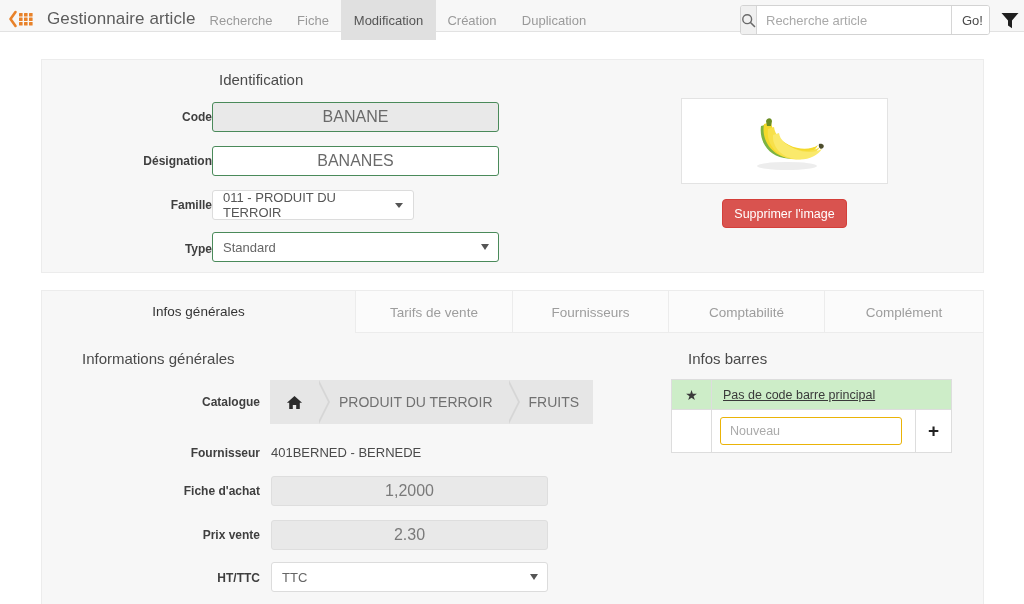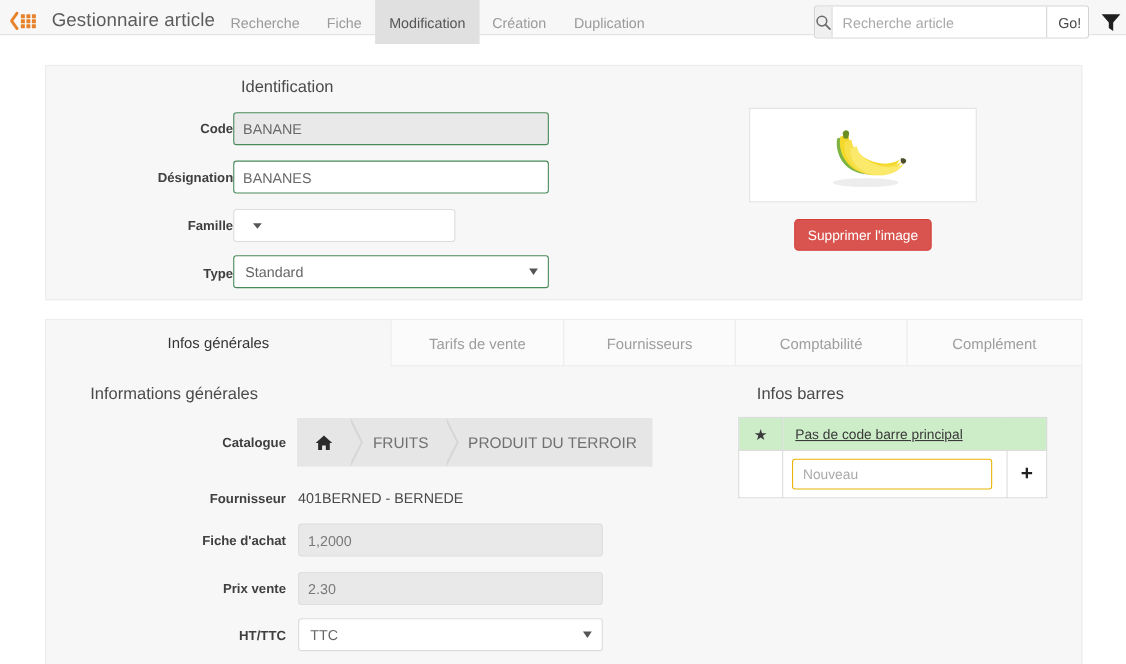--- a/index.html
+++ b/index.html
@@ -72,22 +72,23 @@
     white-space: nowrap;
   }
 
   .field-label {
     position: absolute; font-size: 12px; color: #3f3f3f; font-weight: bold;
     text-align: right; white-space: nowrap;
   }
 
   .txt-input {
     position: absolute; height: 30px; border-radius: 3px;
-    font-size: 13px; padding: 0 8px; outline: none;
-    font-family: "Liberation Sans", sans-serif;
+    font-size: 16px; padding: 0 20px; outline: none;
+    font-family: "Liberation Sans", sans-serif;
+    text-align: center;
   }
   .inp-green { border: 1px solid #4a8a5a; background: #ffffff; color: #6a6a6a; }
   .inp-green-dis { border: 1px solid #4a8a5a; background: #e9e9e9; color: #6a6a6a; }
   .inp-gray-dis { border: 1px solid #dedede; background: #e9e9e9; color: #7a7a7a; }
 
   .drop-btn {
     position: absolute; height: 30px; border: 1px solid #dcdcdc; background: #fff;
     border-radius: 3px; font-size: 13px; color: #555; text-align: left;
     padding: 0 10px; display: flex; align-items: center; cursor: pointer;
     font-family: "Liberation Sans", sans-serif;
@@ -247,20 +248,21 @@
   <div class="section-title" style="left:177px; top:11px;">Identification</div>
 
   <div class="field-label" style="left:60px; top:50px; width:110px;">Code</div>
   <input class="txt-input inp-green-dis" style="left: 170px; top: 42px; width: 287px;" type="text" readonly="" value="BANANE">
 
   <div class="field-label" style="left:40px; top:94px; width:130px;">Désignation</div>
   <input class="txt-input inp-green" style="left: 170px; top: 86px; width: 287px;" type="text" value="BANANES">
 
   <div class="field-label" style="left:60px; top:138px; width:110px;">Famille</div>
   <div class="drop-btn" style="left:170px; top:130px; width:202px;">
+    <span>011 - PRODUIT DU TERROIR</span>
     <span class="caret-dn"></span>
   </div>
 
   <div class="field-label" style="left:60px; top:182px; width:110px;">Type</div>
   <div class="sel-box sel-green" style="left:170px; top:172px; width:287px;">
     <span>Standard</span>
     <span class="sel-arrow"></span>
   </div>
 </div>
 
@@ -290,22 +292,22 @@
 <div class="section-title" style="left:82px; top:350px;">Informations générales</div>
 
 <div class="field-label" style="left:120px; top:395px; width:140px;">Catalogue</div>
 
 <div class="crumbs">
   <div class="crumb">
     <svg width="17" height="17" viewBox="0 0 18 18">
       <path d="M9 2 L17 9.2 H14.6 V16 H10.8 V11.6 H7.2 V16 H3.4 V9.2 H1 Z" fill="#2b2b2b"></path>
     </svg>
   </div>
+  <div class="crumb">PRODUIT DU TERROIR</div>
   <div class="crumb">FRUITS</div>
-  <div class="crumb">PRODUIT DU TERROIR</div>
 </div>
 
 <div class="field-label" style="left:120px; top:446px; width:140px;">Fournisseur</div>
 <div class="static-val" style="left:271px; top:445px;">401BERNED - BERNEDE</div>
 
 <div class="field-label" style="left:120px; top:484px; width:140px;">Fiche d'achat</div>
 <input class="txt-input inp-gray-dis" style="left: 271px; top: 476px; width: 277px;" type="text" readonly="" value="1,2000">
 
 <div class="field-label" style="left:120px; top:528px; width:140px;">Prix vente</div>
 <input class="txt-input inp-gray-dis" style="left: 271px; top: 520px; width: 277px;" type="text" readonly="" value="2.30">

